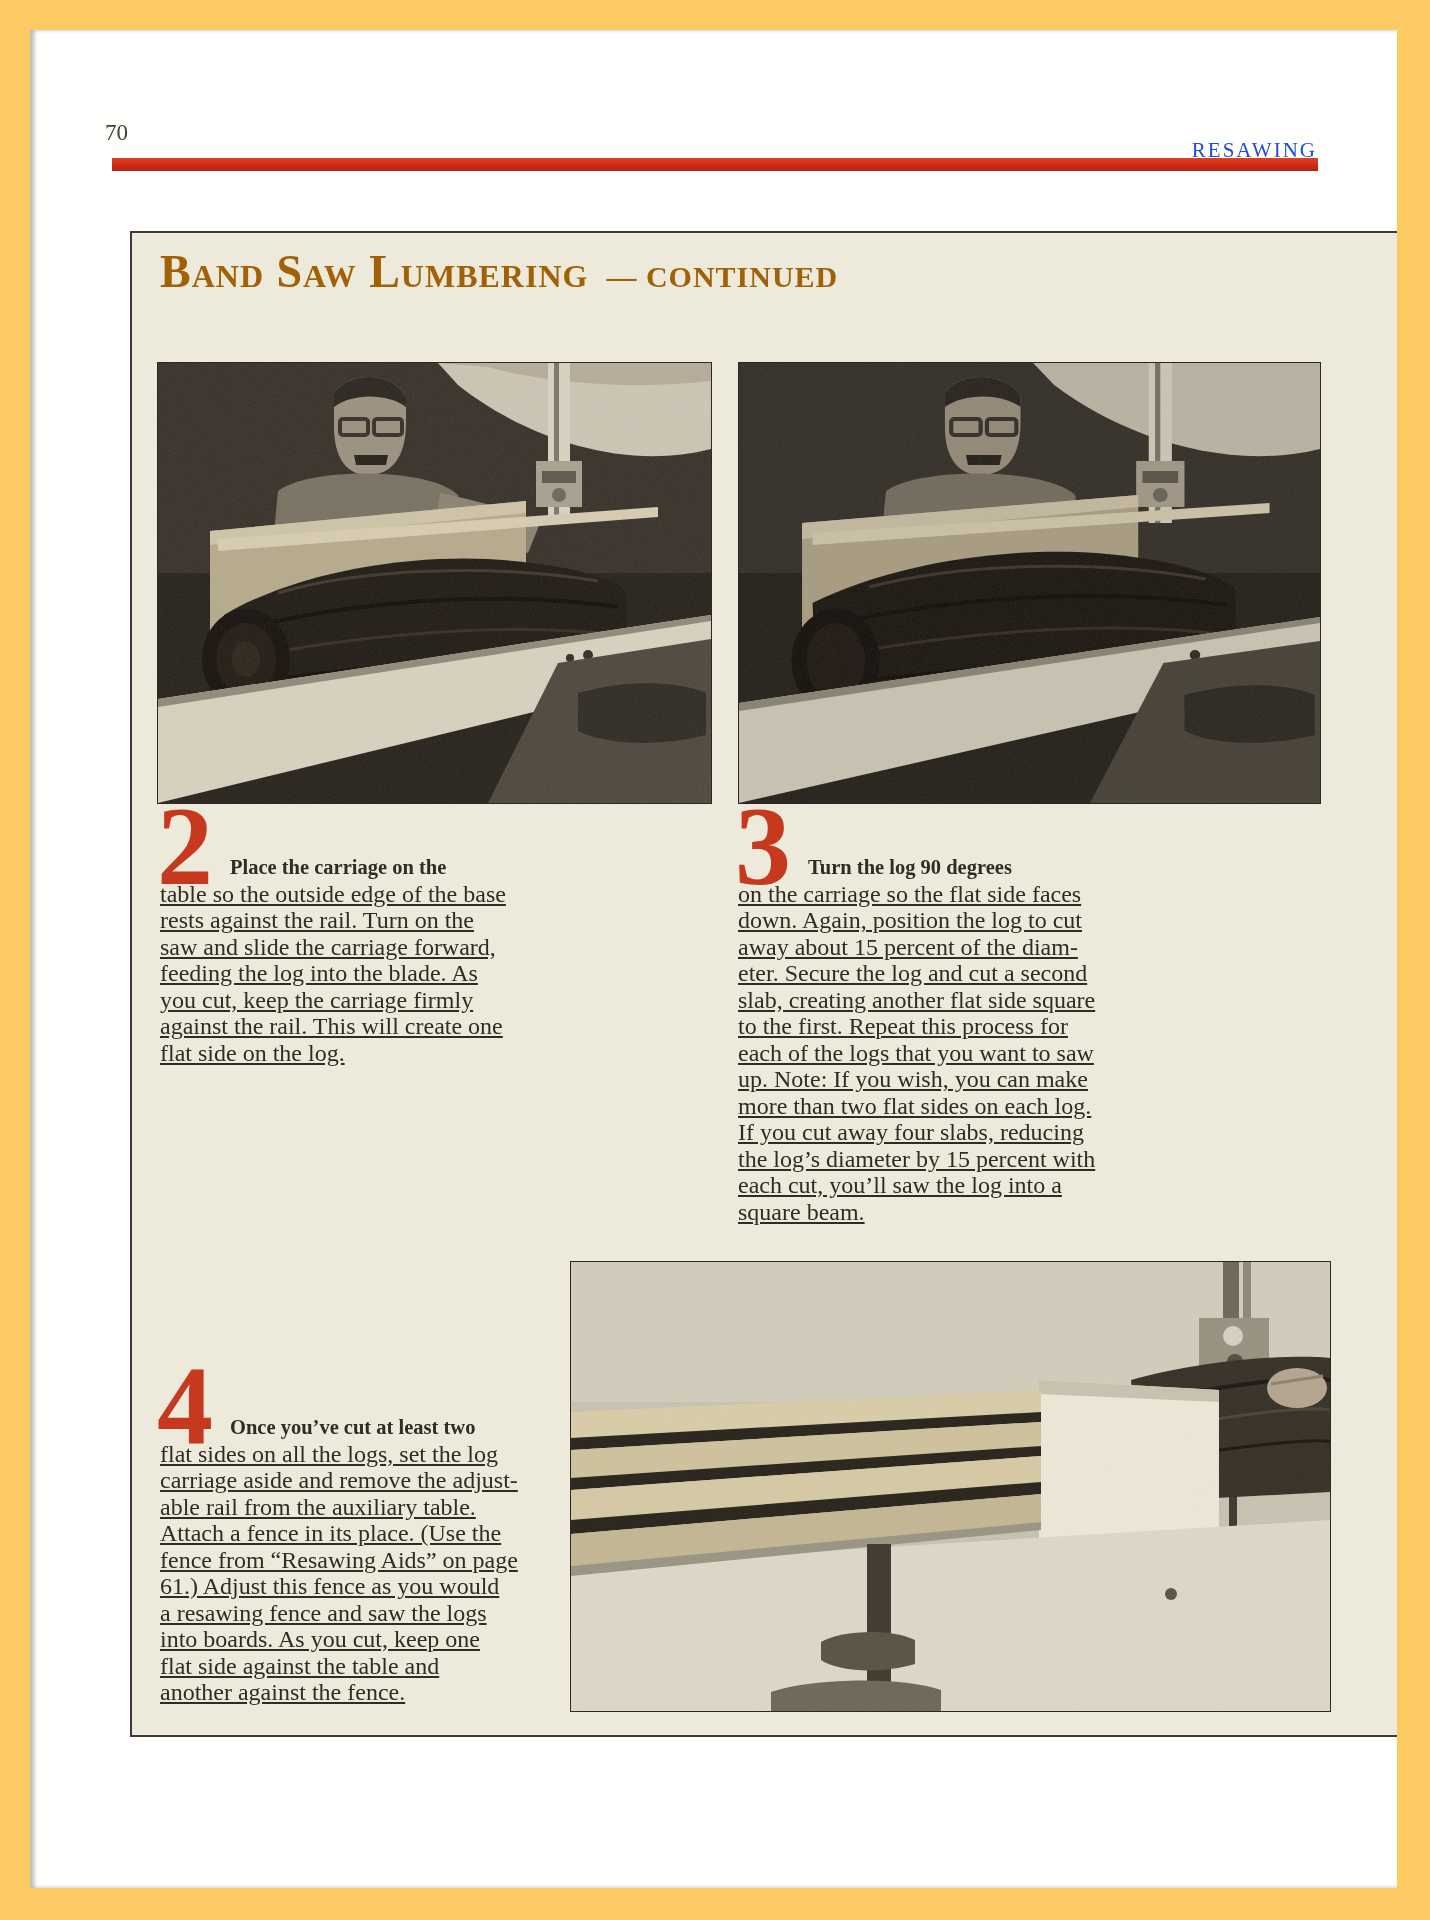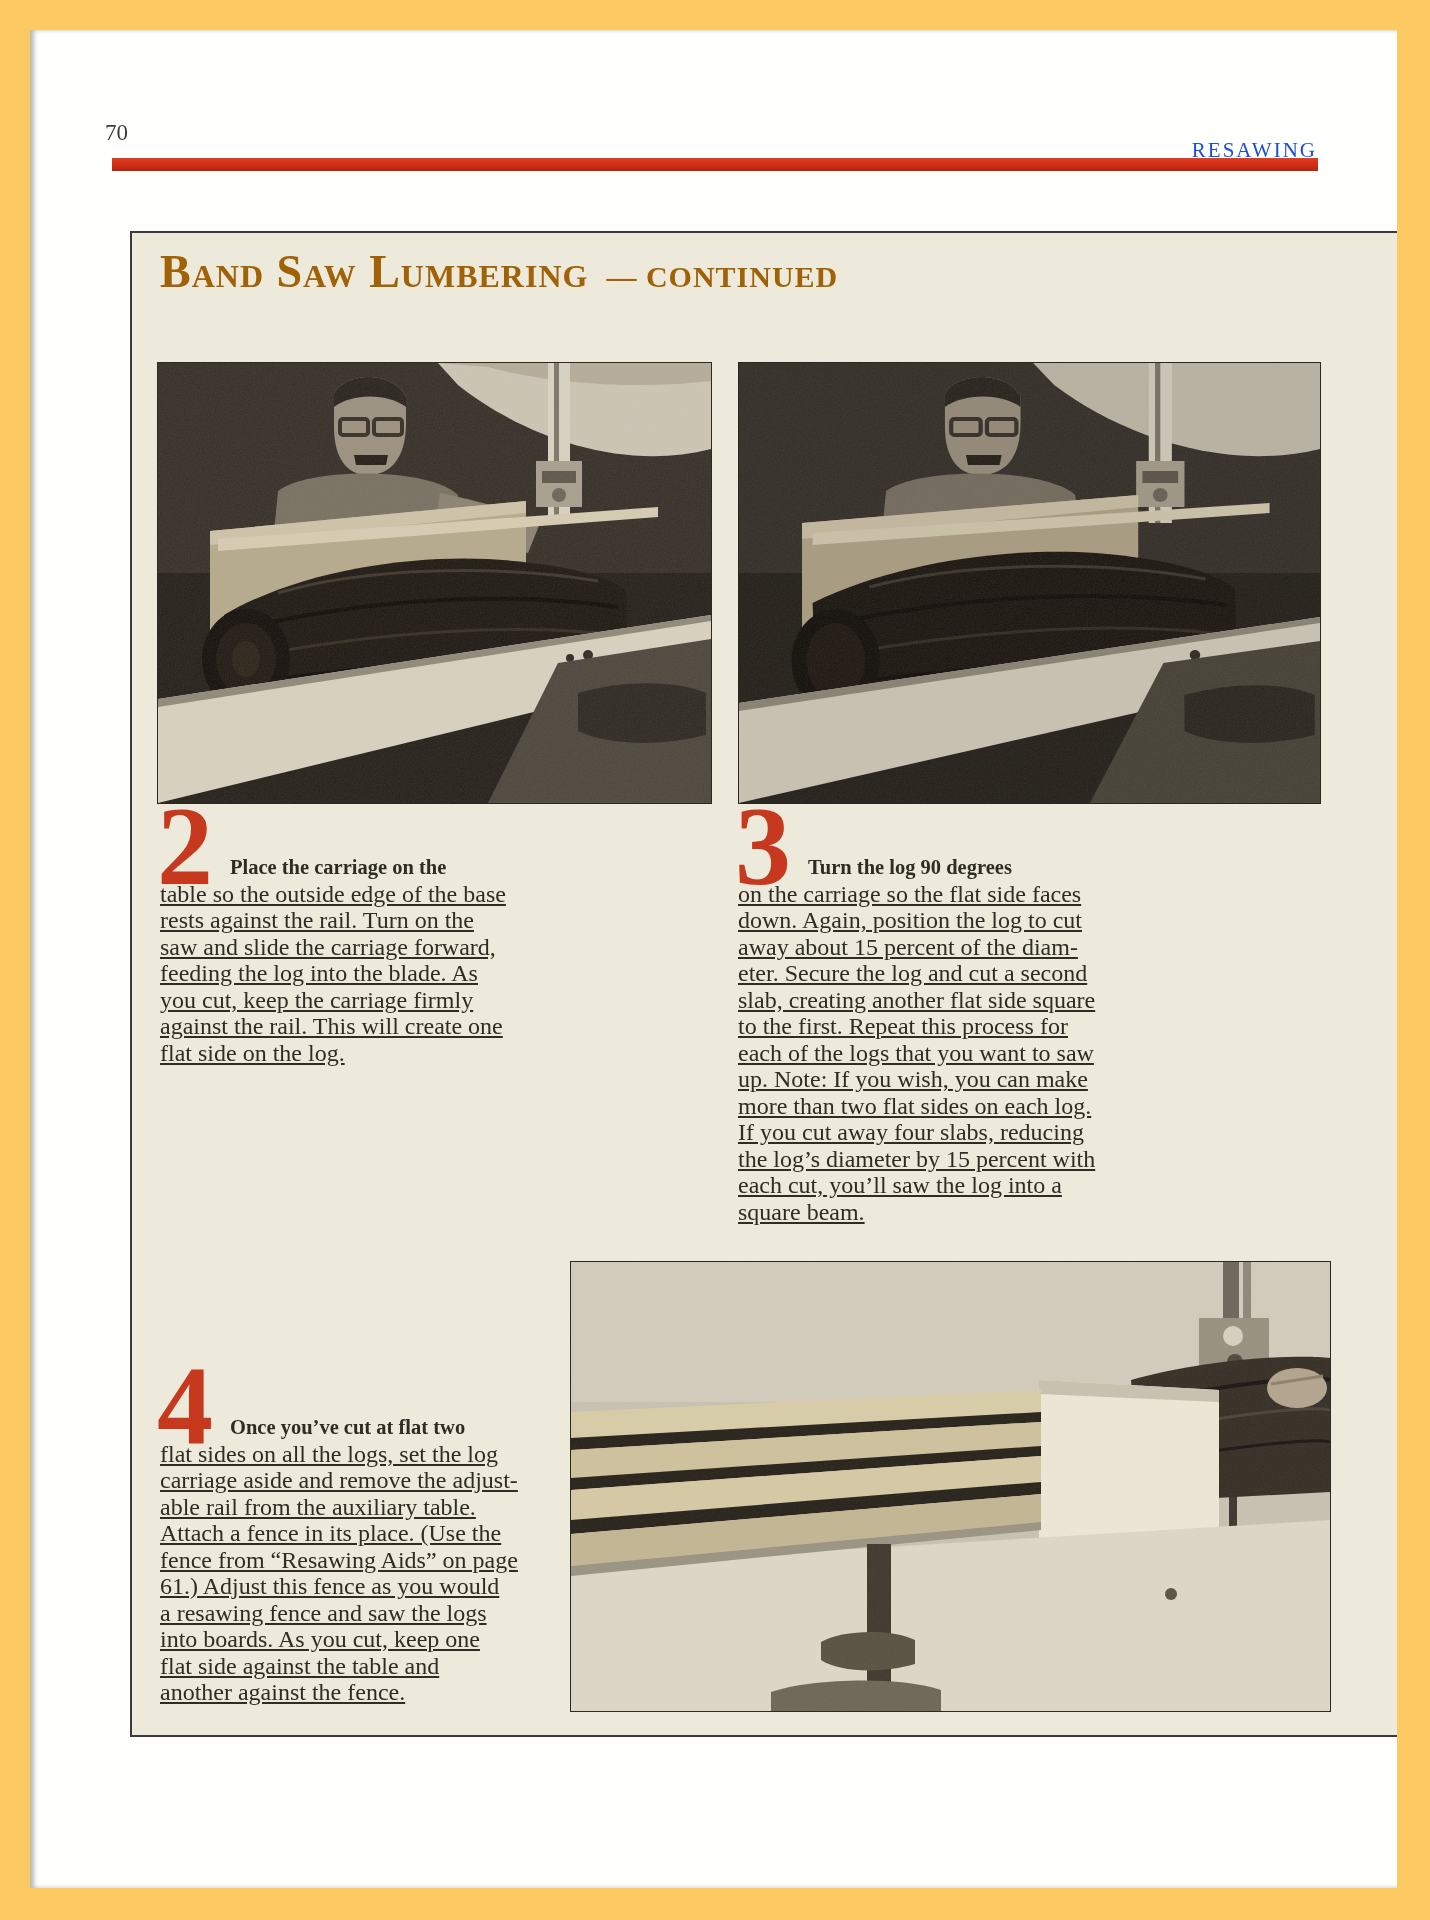--- a/index.html
+++ b/index.html
@@ -187,21 +187,21 @@
 up. Note: If you wish, you can make
 more than two flat sides on each log.
 If you cut away four slabs, reducing
 the log’s diameter by 15 percent with
 each cut, you’ll saw the log into a
 square beam.</div>
       </div>
 
       <div class="step" style="left:28px;top:1181px;">
         <div class="step-num">4</div>
-        <div class="step-lead">Once you’ve cut at flat two</div>
+        <div class="step-lead">Once you’ve cut at least two</div>
         <div class="step-body">flat sides on all the logs, set the log
 carriage aside and remove the adjust-
 able rail from the auxiliary table.
 Attach a fence in its place. (Use the
 fence from “Resawing Aids” on page
 61.) Adjust this fence as you would
 a resawing fence and saw the logs
 into boards. As you cut, keep one
 flat side against the table and
 another against the fence.</div>

